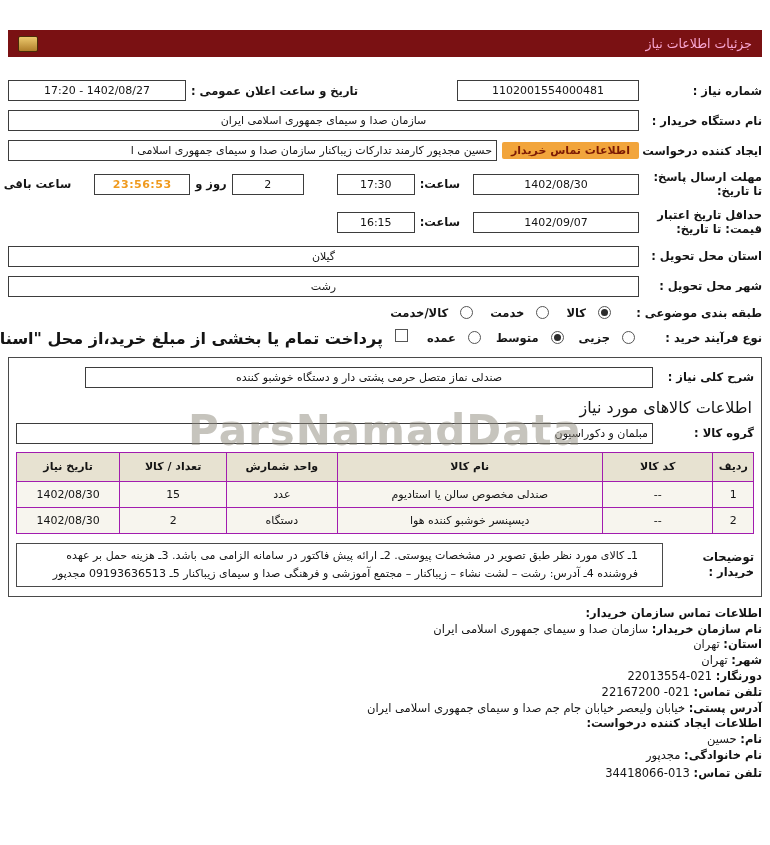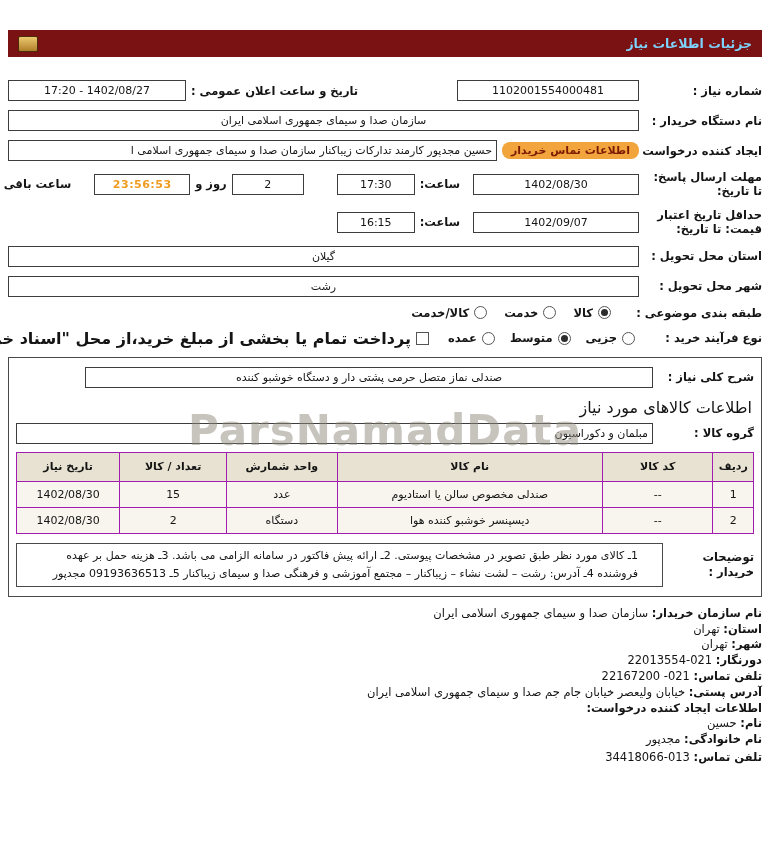--- a/index.html
+++ b/index.html
@@ -3,39 +3,39 @@
 <meta charset="utf-8">
 <style>
   html,body{margin:0;padding:0;}
   body{
     width:770px;height:845px;background:#ffffff;position:relative;overflow:hidden;
     font-family:"DejaVu Sans","Liberation Sans",sans-serif;color:#141414;
   }
   .page{position:absolute;inset:0;direction:rtl;padding:0 8px;}
   
   .header-bar{margin-top:30px;height:27px;background:#7a1113;display:flex;align-items:center;justify-content:space-between;padding:0 10px;}
-  .header-title{color:#7dd3fc;font-size:12.5px;font-weight:bold;}
+  .header-title{color:#f9a8d4;font-size:12.5px;font-weight:normal;}
   .header-icon{width:18px;height:14px;border:1px solid #4a2c08;border-radius:2px;
     background:linear-gradient(180deg,#ecc96e,#b07f2a);}
   
   .form-area{margin-top:23px;}
   .row{display:flex;align-items:center;margin-bottom:9px;font-size:11.5px;gap:5px;}
   .lbl{font-weight:bold;white-space:nowrap;}
   .lblw{width:118px;flex:none;}
   .wrap{white-space:normal;line-height:1.25;}
   .box{border:1px solid #3d3d3d;background:#fff;height:19px;display:flex;align-items:center;
     justify-content:center;font-size:11px;padding:0 4px;overflow:hidden;white-space:nowrap;flex:none;}
   .grow{flex:1 1 auto;}
   .start{justify-content:flex-start;}
   .spacer{flex:1 1 auto;}
   .link-badge{background:#f2a53c;color:#7c1a04;font-weight:bold;font-size:11px;
-    padding:2px 9px;border-radius:8px;flex:none;cursor:pointer;}
+    padding:2px 9px;border-radius:2px;flex:none;cursor:pointer;}
   .countdown{color:#f09a1e;font-weight:bold;letter-spacing:0.5px;margin-left:18px;}
   
-  .rgroup{display:inline-flex;align-items:center;gap:5px;flex:none;}
+  .rgroup{display:inline-flex;align-items:flex-start;gap:12px;flex:none;}
   .radio{width:11px;height:11px;border:1px solid #555;border-radius:50%;background:#fff;
     display:inline-block;position:relative;flex:none;}
   .radio.on::after{content:"";position:absolute;inset:2px;border-radius:50%;background:#2c2c2c;}
   .checkbox{width:11px;height:11px;border:1px solid #555;background:#fff;display:inline-block;flex:none;}
   .opt{font-weight:bold;white-space:nowrap;}
   .opt-small{font-weight:bold;font-size:16px;white-space:nowrap;}
   
   .outer-box{border:1px solid #4a4a4a;margin-top:2px;padding:9px 7px 9px;}
   .desc-box{margin-left:69px;}
   .section-title{font-weight:normal;font-size:16px;margin:10px 2px 6px;text-align:right;}
@@ -207,20 +207,21 @@
       </tbody>
     </table>
 
     <div class="row notes-row" style="margin-bottom:0">
       <span class="notes-lbl">توضیحات خریدار :</span>
       <div class="notes-box">1ـ کالای مورد نظر طبق تصویر در مشخصات پیوستی. 2ـ ارائه پیش فاکتور در سامانه الزامی می باشد. 3ـ هزینه حمل بر عهده فروشنده 4ـ آدرس: رشت – لشت نشاء – زیباکنار – مجتمع آموزشی و فرهنگی صدا و سیمای زیباکنار 5ـ 09193636513 مجدپور</div>
     </div>
   </div>
 
   <div class="contact">
+    <div class="c-line c-title">اطلاعات تماس سازمان خریدار:</div>
 
     <div class="c-line">
       <span class="c-lbl">نام سازمان خریدار:</span>
       <span>سازمان صدا و سیمای جمهوری اسلامی ایران</span>
     </div>
     <div class="c-line">
       <span class="c-lbl">استان:</span>
       <span>تهران</span>
     </div>
     <div class="c-line">

